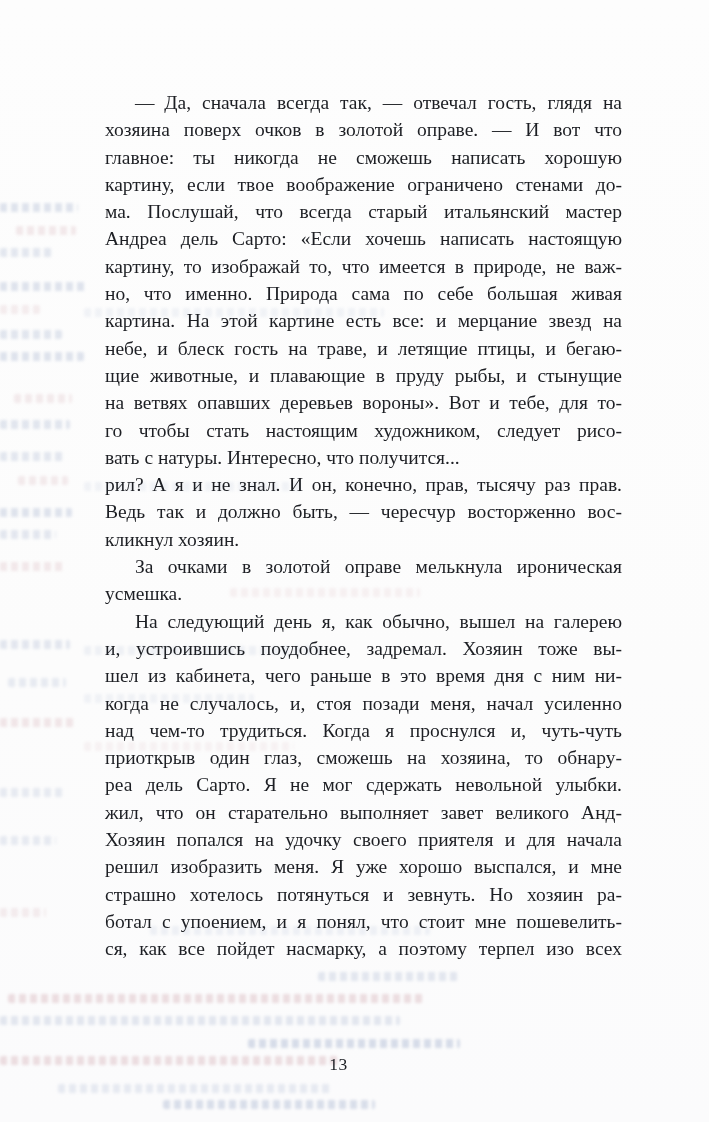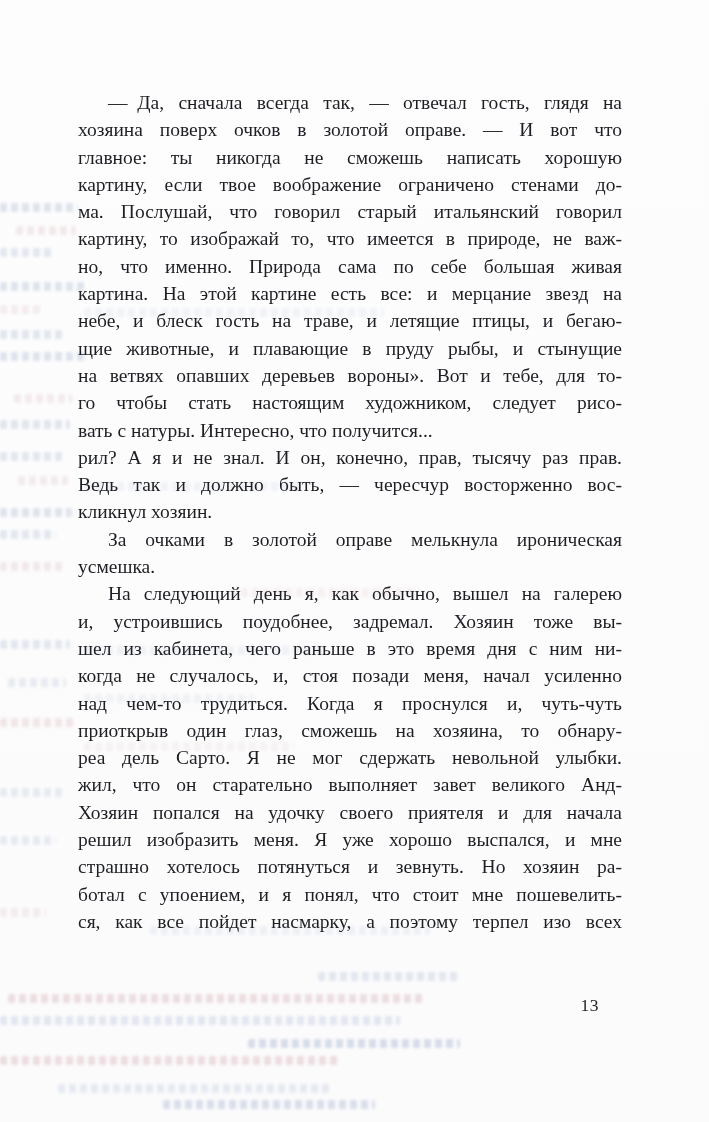--- a/index.html
+++ b/index.html
@@ -27,31 +27,32 @@
     font-size: 19.5px;
     line-height: 27.3px;
     color: #1d1f24;
     overflow: hidden;
   }
   .para { margin: 0; }
   .line {
     text-align: justify;
     text-align-last: left;
     min-height: 27.3px;
+    margin-left: 27px;
   }
   .line.just { text-align-last: justify; }
   .line.first { text-indent: 30px; }
   .page-number {
     position: absolute;
     left: 78px;
-    top: 995px;
+    top: 1054px;
     width: 544px;
     box-sizing: border-box;
     padding-right: 23px;
-    text-align: right;
+    text-align: center;
     font-size: 17.5px;
     letter-spacing: 0.5px;
     color: #1d1f24;
   }
   .bleed-layer {
     position: absolute;
     inset: 0;
     pointer-events: none;
   }
   .smudge {
@@ -100,21 +101,22 @@
       <div class="smudge" style="left: 0px; top: 1056px; width: 338px; opacity: 0.3; background: repeating-linear-gradient(90deg, rgba(195, 140, 150, 0.9) 0px, rgba(195, 140, 150, 0.9) 7px, transparent 7px, transparent 11px);"></div>
       <div class="smudge" style="left: 58px; top: 1084px; width: 272px; opacity: 0.18; background: repeating-linear-gradient(90deg, rgba(125, 145, 185, 0.9) 0px, rgba(125, 145, 185, 0.9) 7px, transparent 7px, transparent 11px);"></div>
       <div class="smudge" style="left: 163px; top: 1100px; width: 212px; opacity: 0.3; background: repeating-linear-gradient(90deg, rgba(125, 145, 185, 0.9) 0px, rgba(125, 145, 185, 0.9) 7px, transparent 7px, transparent 11px);"></div>
     </div>
   <main class="text-block">
       <div class="para">
         <div class="line first just">— Да, сначала всегда так, — отвечал гость, глядя на</div>
         <div class="line just">хозяина поверх очков в золотой оправе. — И вот что</div>
         <div class="line just">главное: ты никогда не сможешь написать хорошую</div>
         <div class="line just">картину, если твое воображение ограничено стенами до-</div>
-        <div class="line just">ма. Послушай, что говорил старый итальянский говорил</div>
+        <div class="line just">ма. Послушай, что всегда старый итальянский мастер</div>
+        <div class="line just">Андреа дель Сарто: «Если хочешь написать настоящую</div>
         <div class="line just">картину, то изображай то, что имеется в природе, не важ-</div>
         <div class="line just">но, что именно. Природа сама по себе большая живая</div>
         <div class="line just">картина. На этой картине есть все: и мерцание звезд на</div>
         <div class="line just">небе, и блеск гость на траве, и летящие птицы, и бегаю-</div>
         <div class="line just">щие животные, и плавающие в пруду рыбы, и стынущие</div>
         <div class="line just">на ветвях опавших деревьев вороны». Вот и тебе, для то-</div>
         <div class="line just">го чтобы стать настоящим художником, следует рисо-</div>
         <div class="line">вать с натуры. Интересно, что получится...</div>
       </div>
       <div class="para">

